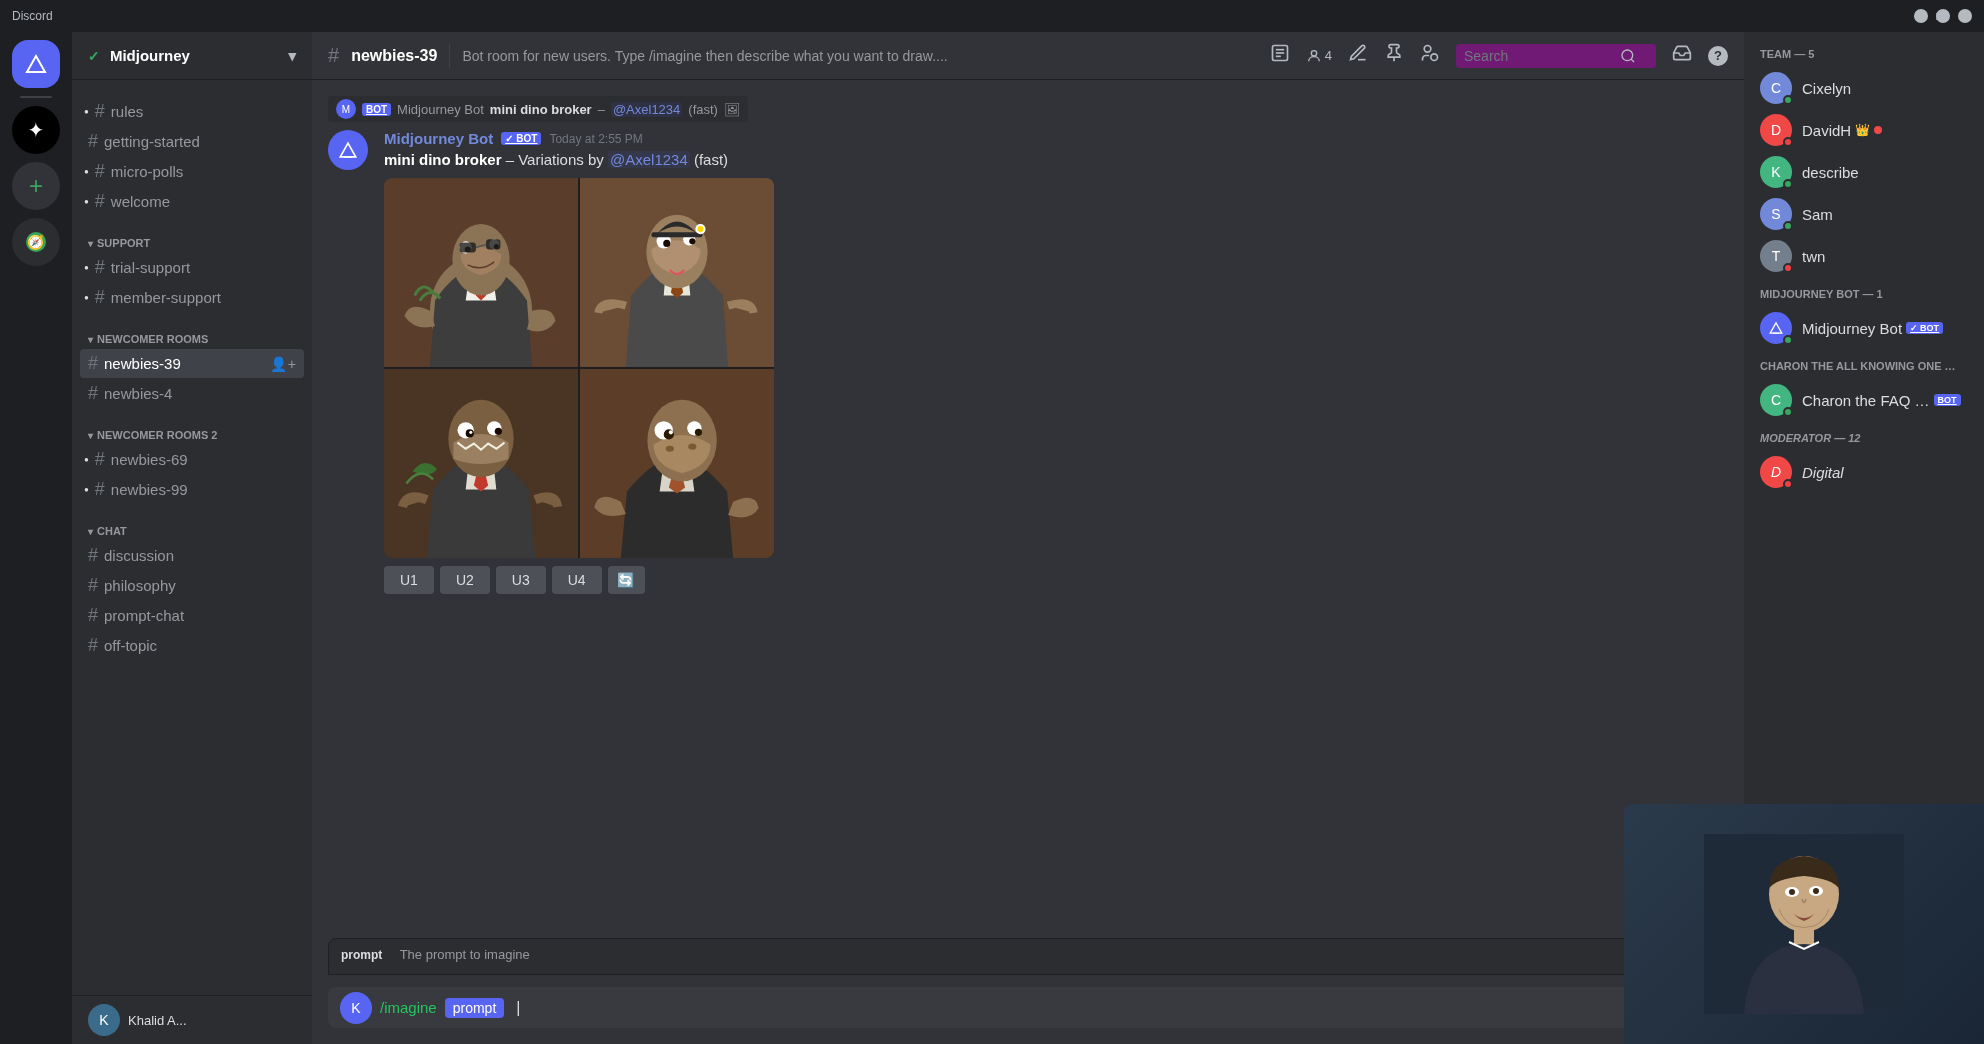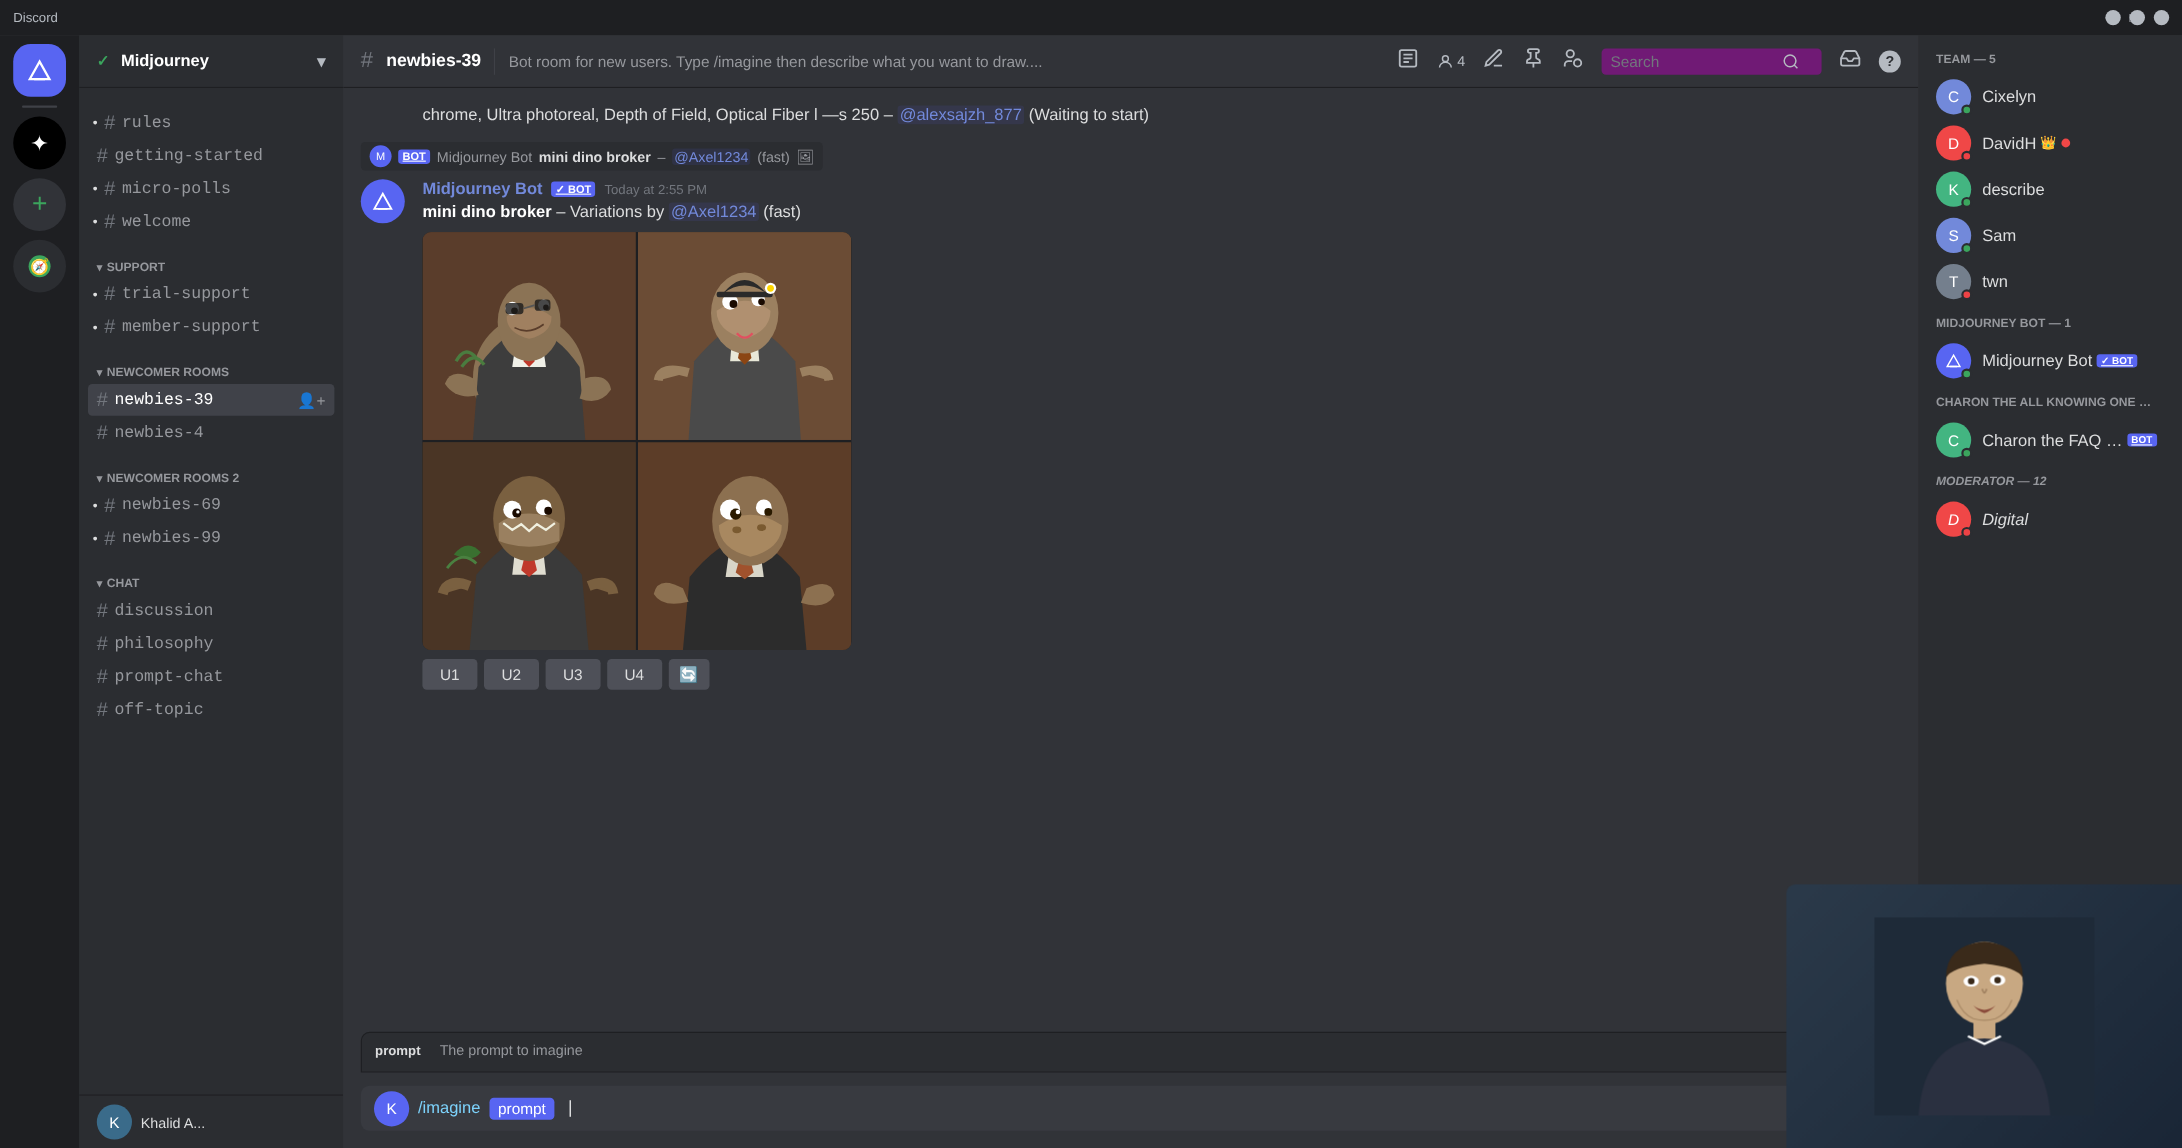--- a/index.html
+++ b/index.html
@@ -111,21 +111,21 @@
       padding: 4px 8px;
       border-radius: 4px;
       cursor: pointer;
       font-size: 15px;
       color: #96989d;
       gap: 6px;
       margin: 1px 0;
     }
     .channel-item.active { background: #404249; color: #fff; }
     .channel-item .hash { font-size: 18px; color: #72767d; }
-    .channel-item .channel-text { flex: 1; font-family: Liberation Mono, monospace; }
+    .channel-item .channel-text { flex: 1; }
     .channel-item .user-plus { font-size: 14px; color: #96989d; }
     .channel-item.has-bullet::before {
       content: '●';
       font-size: 8px;
       color: #dcddde;
       margin-left: -4px;
     }
     .collapse-arrow { font-size: 10px; }
 
     
@@ -307,21 +307,21 @@
       border-radius: 50%;
       background: #5865f2;
       display: flex;
       align-items: center;
       justify-content: center;
       font-size: 14px;
       color: #fff;
       flex-shrink: 0;
     }
     .slash-cmd {
-      color: #7dd3fc;
+      color: #22c55e;
       font-size: 15px;
     }
     .prompt-tag {
       background: #5865f2;
       color: #fff;
       padding: 2px 8px;
       border-radius: 4px;
       font-size: 14px;
     }
     .message-input {
@@ -601,25 +601,20 @@
             <polyline points="22 12 16 12 14 15 10 15 8 12 2 12"></polyline>
             <path d="M5.45 5.11L2 12v6a2 2 0 0 0 2 2h16a2 2 0 0 0 2-2v-6l-3.45-6.89A2 2 0 0 0 16.76 4H7.24a2 2 0 0 0-1.79 1.11z"></path>
           </svg>
         </span>
         <span class="header-icon" style="background:#b5bac1;color:#2b2d31;border-radius:50%;width:20px;height:20px;font-size:13px;display:flex;align-items:center;justify-content:center;font-weight:700;">?</span>
       </div>
     </div>
 
     <div class="messages-area">
 
-      <div class="waiting-message">
-        <span>chrome, Ultra photoreal, Depth of Field, Optical Fiber l —s 250 – </span>
-        <span class="mention">@alexsajzh_877</span>
-        <span> (Waiting to start)</span>
-      </div>
 
       <div style="display:flex;align-items:center;gap:8px;margin-bottom:8px;">
         <div style="display:flex;align-items:center;gap:6px;background:#2b2d31;border-radius:4px;padding:3px 8px;font-size:13px;color:#96989d;">
           <div style="width:20px;height:20px;border-radius:50%;background:#5865f2;display:flex;align-items:center;justify-content:center;font-size:10px;color:#fff;">M</div>
           <span class="bot-badge">BOT</span>
           <span>Midjourney Bot</span>
           <span style="font-weight:700;color:#dcddde;">mini dino broker</span>
           <span>–</span>
           <span class="mention">@Axel1234</span>
           <span>(fast)</span>

